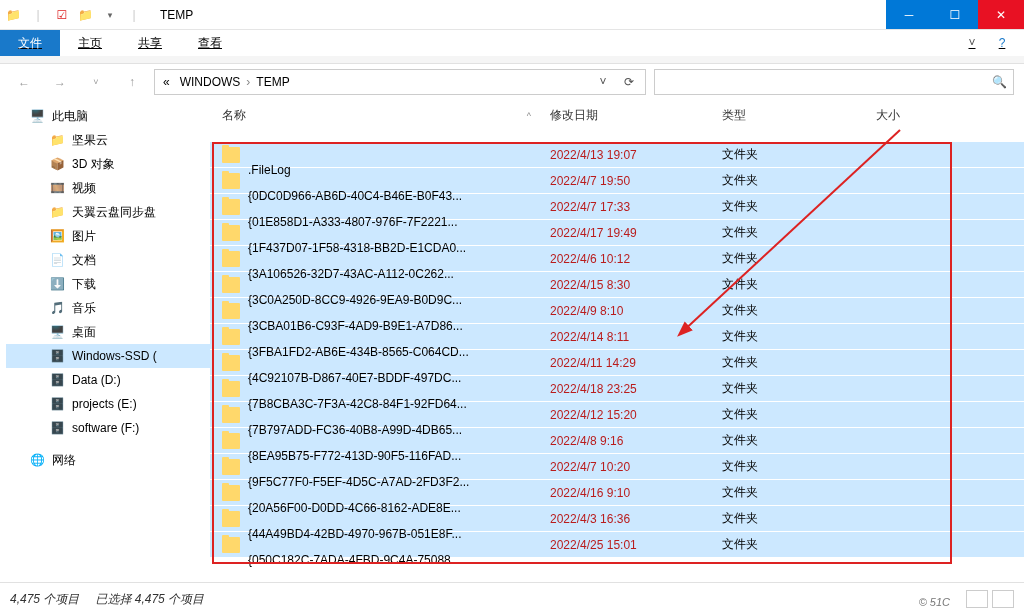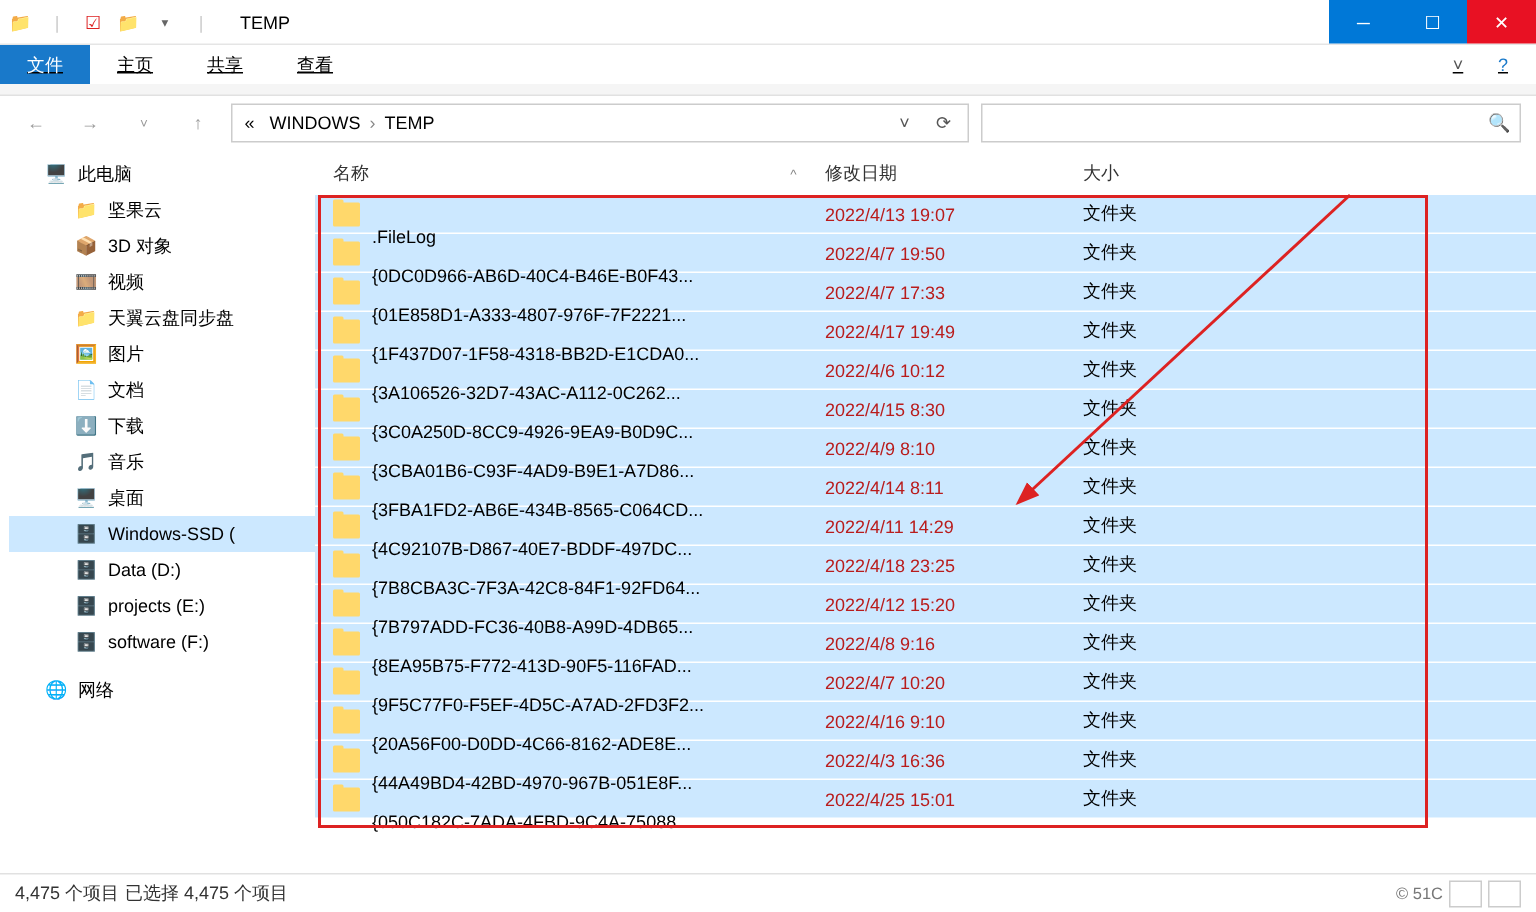--- a/index.html
+++ b/index.html
@@ -26,37 +26,37 @@
 .breadcrumb .spacer { flex:1; }
 .dd, .refresh { width:24px; height:24px; display:flex; align-items:center; justify-content:center; color:#555; }
 .searchbox { width:360px; height:26px; border:1px solid #ccc; display:flex; align-items:center; padding:0 6px; color:#999; }
 .searchbox .sicon { margin-left:auto; }
 .body { display:flex; height:480px; }
 .nav { width:210px; padding:4px 0 4px 6px; overflow:hidden; }
 .nav-item { display:flex; align-items:center; height:24px; padding-left:24px; gap:6px; white-space:nowrap; }
 .nav-item.lv2 { padding-left:44px; }
 .nav-item.sel { background:#cce8ff; }
 .nav-item .ic { width:16px; height:16px; display:inline-flex; align-items:center; justify-content:center; font-size:12px; }
-.content { flex:1; display:flex; flex-direction:column; position:relative; }
+.content { flex:1; display:flex; flex-direction:column; position:relative;gap:12px; }
 .cols { display:flex; height:30px; align-items:center; color:#333; font-size:12px; padding-left:12px; }
 .cols div { position:relative; border-right:1px solid transparent; }
 .cols .name { width:328px; }
 .cols .date { width:172px; }
 .cols .type { width:154px; }
 .cols .size { width:120px; }
 .cols .name::after { content:"^"; position:absolute; right:18px; top:4px; color:#888; font-size:9px; }
 .filepane { flex:1; overflow:hidden; position:relative; }
 .filepane .redbox { position:absolute; left:2px; top:0; width:740px; height:422px; border:2px solid #d22; pointer-events:none; }
 .row { display:flex; align-items:center; height:26px; padding-left:12px; background:#cce8ff; border-bottom:1px solid #fff; }
 .row .fic { width:18px; height:16px; margin-right:8px; background:#ffd86b; border-radius:1px; position:relative; }
 .row .fic::before { content:""; position:absolute; top:-2px; left:0; width:7px; height:3px; background:#ffd86b; border-radius:1px 1px 0 0; }
 .row .rname { width:302px; overflow:hidden; text-overflow:ellipsis; white-space:nowrap;margin-top:30px; }
 .row .rdate { width:172px; color:#b91c1c; }
 .row .rtype { width:154px; }
-.statusbar { position:absolute; bottom:0; left:0; right:0; height:26px; border-top:1px solid #e1e1e1; display:flex; align-items:center; padding:0 10px; gap:4px; font-size:12px; color:#333; background:#fff; }
+.statusbar { position:absolute; bottom:0; left:0; right:0; height:26px; border-top:1px solid #e1e1e1; display:flex; align-items:flex-end; padding:0 10px; gap:16px; font-size:12px; color:#333; background:#fff;font-style:italic; }
 .statusbar .right { margin-left:auto; color:#777; font-size:11px;padding-left:38px; }
 .sb-icons { display:flex; gap:4px; }
 .sb-icons div { width:22px; height:18px; border:1px solid #ccc; }
 svg.arrow-svg { position:absolute; left:210px; top:94px; width:800px; height:480px; pointer-events:none; }
 </style>
 </head>
 <body>
 
 <div class="titlebar">
   <div class="tb-icons">
@@ -169,20 +169,21 @@
     <div class="nav-item">
         <span class="ic">🌐</span>
         <span>网络</span>
       </div>
   </div>
 
   <div class="content">
     <div class="cols">
       <div class="name">名称</div>
       <div class="date">修改日期</div>
+      <div class="type">类型</div>
       <div class="size">大小</div>
     </div>
     <div class="filepane" id="filepane">
       <div class="redbox"></div>
     <div class="row">
           <span class="fic"></span>
           <span class="rname">.FileLog</span>
           <span class="rdate">2022/4/13 19:07</span>
           <span class="rtype">文件夹</span>
         </div>

